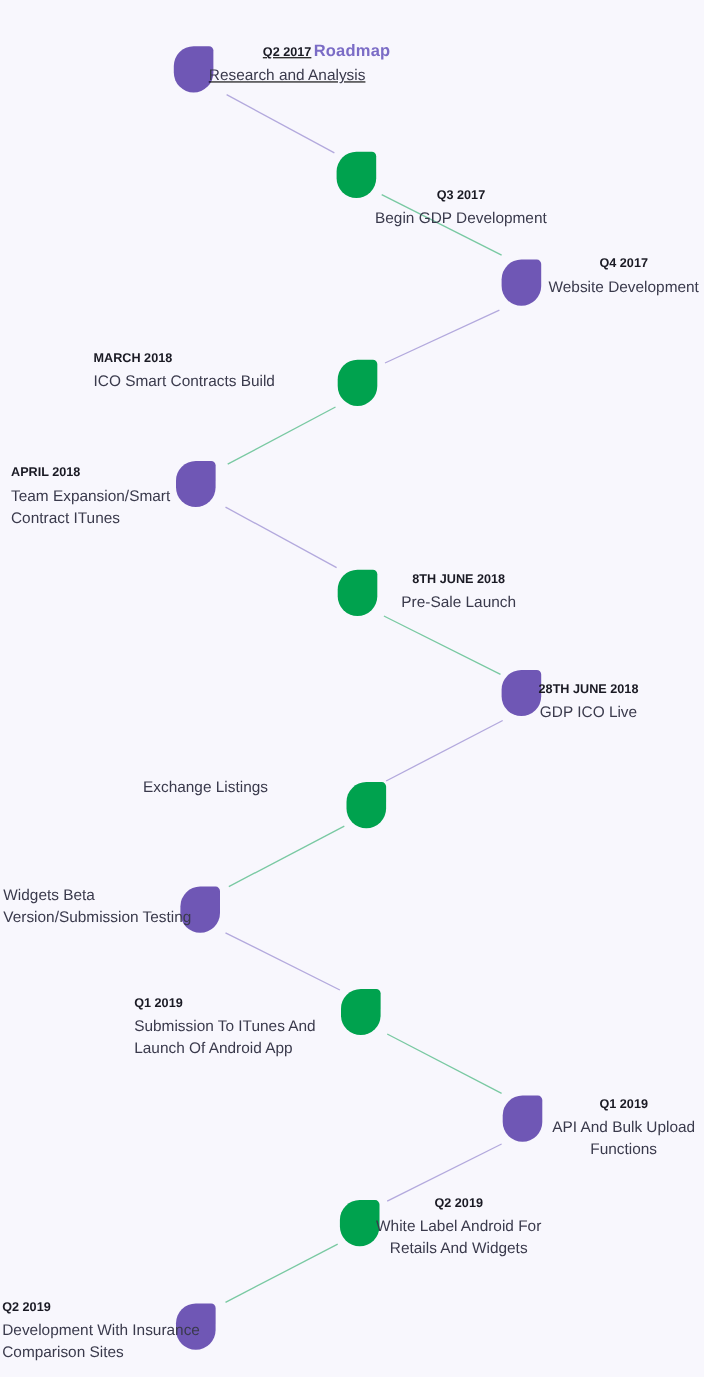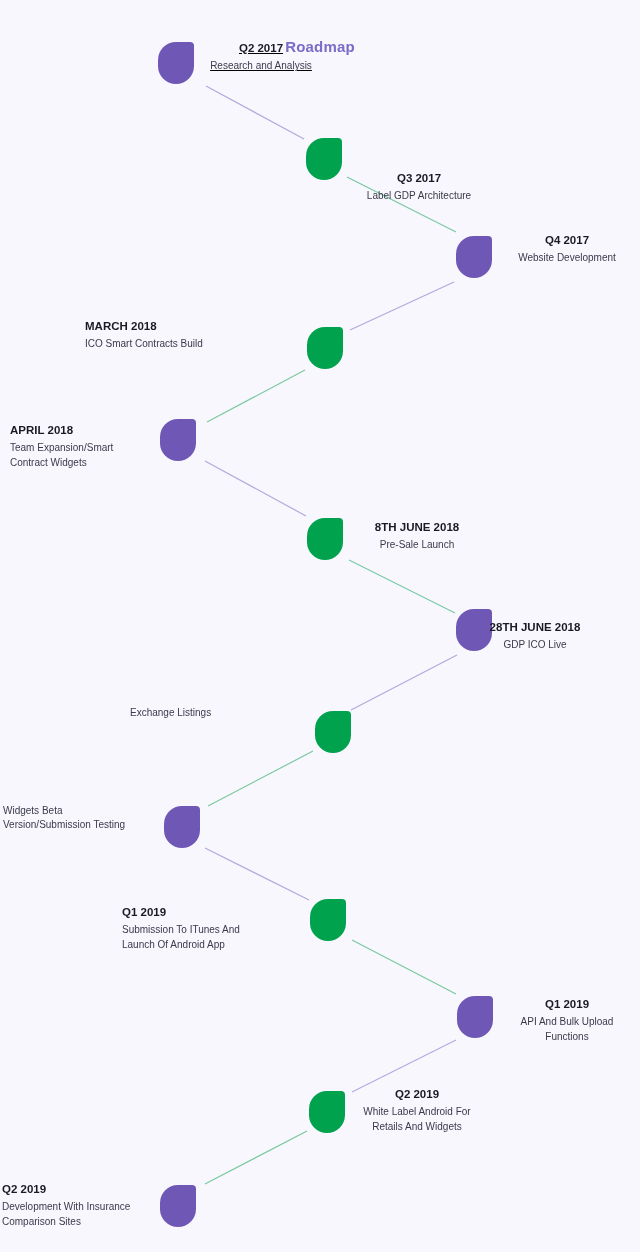--- a/index.html
+++ b/index.html
@@ -64,21 +64,21 @@
   .label .date {
     display: block;
     font-size: 11.5px;
     font-weight: bold;
     color: #1a1a24;
     margin-bottom: 3px;
     white-space: nowrap;
   }
   .label .desc {
     display: block;
-    font-size: 10px;
+    font-size: 14px;
     color: #3a3a4c;
   }
 </style>
 </head>
 <body>
 
 <div id="roadmap-canvas">
 
   <div class="roadmap-title">Roadmap</div>
 
@@ -112,34 +112,34 @@
       <div class="node green" style="left: 309px; top: 1091px;"></div>
       <div class="node purple" style="left: 160px; top: 1185px;"></div>
     </div>
   <div id="labels-layer">
       <div class="label right" style="left: 156px; top: 40px; text-decoration: underline;">
         <span class="date">Q2 2017</span>
         <span class="desc">Research and Analysis</span>
       </div>
       <div class="label right" style="left: 314px; top: 137px; margin-top: 33px;">
         <span class="date">Q3 2017</span>
-        <span class="desc">Label GDP Architecture</span>
+        <span class="desc">Begin GDP Development</span>
       </div>
       <div class="label right" style="left: 462px; top: 232px;">
         <span class="date">Q4 2017</span>
         <span class="desc">Website Development</span>
       </div>
       <div class="label left" style="left: 85px; top: 318px;">
         <span class="date">MARCH 2018</span>
         <span class="desc">ICO Smart Contracts Build</span>
       </div>
       <div class="label left" style="left: 10px; top: 422px;">
         <span class="date">APRIL 2018</span>
         <span class="desc">Team Expansion/Smart</span>
-        <span class="desc">Contract Widgets</span>
+        <span class="desc">Contract ITunes</span>
       </div>
       <div class="label right" style="left: 312px; top: 519px;">
         <span class="date">8TH JUNE 2018</span>
         <span class="desc">Pre-Sale Launch</span>
       </div>
       <div class="label right" style="left: 430px; top: 619px;">
         <span class="date">28TH JUNE 2018</span>
         <span class="desc">GDP ICO Live</span>
       </div>
       <div class="label left" style="left: 130px; top: 706px;">

